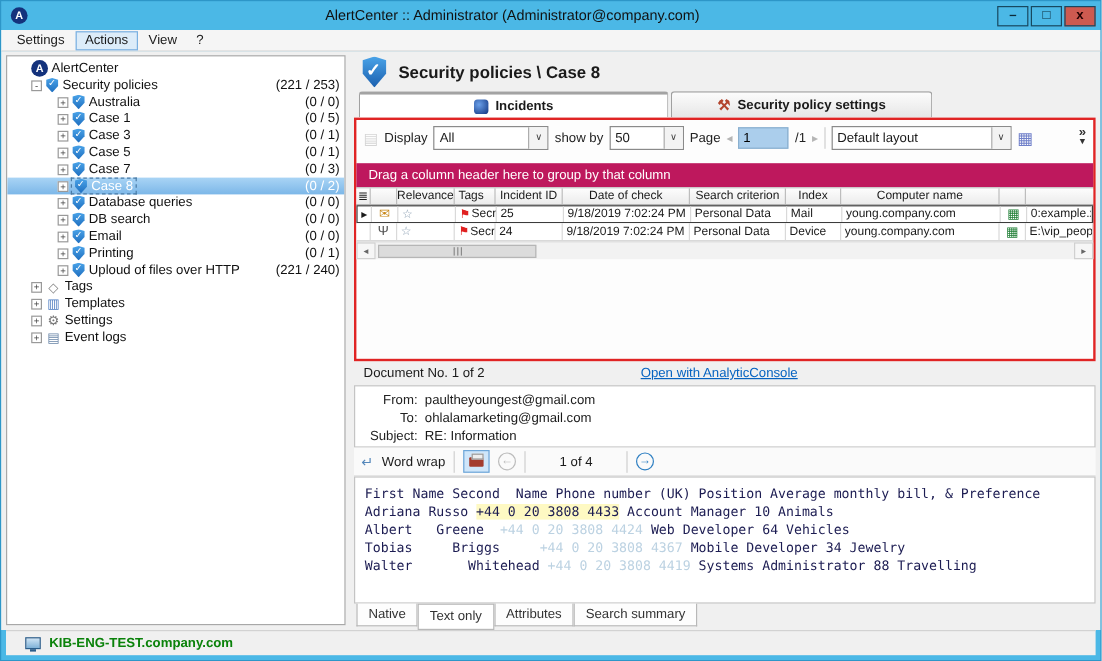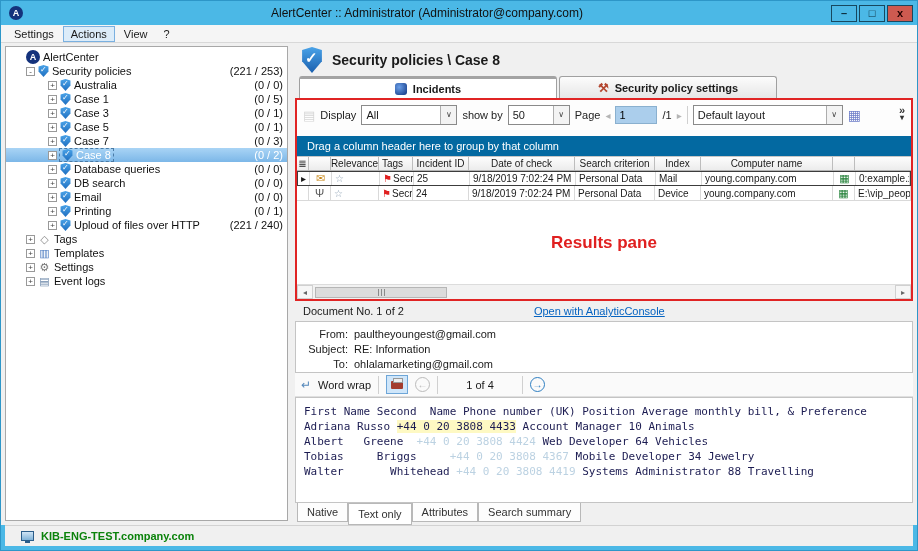--- a/index.html
+++ b/index.html
@@ -73,21 +73,21 @@
   .combo-showby { width:62px; }
   .combo-layout { width:150px; }
   .page-input { width:42px; height:18px; border:1px solid #8ab0cf; background:#abceec; padding:0 3px; font-size:11px; font-family:"Liberation Sans",sans-serif; }
   .navarrow { color:#b5b5b5; font-size:10px; }
   .dis-ic { color:#d5d5d5; font-size:13px; }
   .grid-ic { color:#6f7fc9; font-size:14px; }
   .vsep { width:1px; height:18px; background:#d0d0d0; }
   .overflow { position:absolute; right:6px; top:6px; text-align:center; color:#333; font-weight:bold; line-height:8px; }
   .overflow .car { font-size:8px; color:#333; }
 
-  .groupbar { height:20px; background:#0369a1; color:#fff; display:flex; align-items:center; padding-left:10px; margin-top:6px; flex:none; }
+  .groupbar { height:20px; background:#be185d; color:#fff; display:flex; align-items:center; padding-left:10px; margin-top:6px; flex:none; }
 
   
   .grid { flex:none; font-size:10px; }
   .grow { display:flex; height:15px; align-items:stretch; border-bottom:1px solid #d9d9d9; background:#fff; }
   .grow.head { background:linear-gradient(#fdfdfd,#ececec); border-top:1px solid #c6c6c6; border-bottom:1px solid #b4b4b4; height:15px; }
   .gc { border-right:1px solid #d9d9d9; padding:0 3px; display:flex; align-items:center; overflow:hidden; white-space:nowrap; }
   .head .gc { border-right:1px solid #bdbdbd; justify-content:center; }
   .head .gc.c-doc { justify-content:flex-end;margin-top:36px; }
   .head .gc.c-tags { justify-content:flex-start; }
   .c-ind { width:12px; flex:none; justify-content:center; padding:0; }
@@ -384,23 +384,20 @@
             <span class="gc c-crit">Personal Data</span>
             <span class="gc c-idx">Device</span>
             <span class="gc c-comp">young.company.com</span>
             <span class="gc c-file">
                 <span class="xls-ic">▦</span>
               </span>
             <span class="gc c-doc">E:\vip_people_list.xlsx</span>
           </div>
         </div>
 
-        <div class="rp-empty">
-          <span class="annotation">Results pane</span>
-        </div>
 
         <div class="hscroll">
           <span class="sc-btn">◂</span>
           <span class="sc-thumb">
               <i></i>
               <i></i>
               <i></i>
             </span>
           <span class="sc-track"></span>
           <span class="sc-btn">▸</span>
@@ -411,26 +408,26 @@
         <span>Document No. 1 of 2</span>
         <a class="doclink" href="#">Open with AnalyticConsole</a>
       </div>
 
       <div class="email-box">
         <div class="em-row">
           <span class="em-label">From:</span>
           <span class="em-val">paultheyoungest@gmail.com</span>
         </div>
         <div class="em-row">
+          <span class="em-label">To:</span>
+          <span class="em-val">ohlalamarketing@gmail.com</span>
+        </div>
+        <div class="em-row">
           <span class="em-label">Subject:</span>
           <span class="em-val">RE: Information</span>
-        </div>
-        <div class="em-row">
-          <span class="em-label">To:</span>
-          <span class="em-val">ohlalamarketing@gmail.com</span>
         </div>
       </div>
 
       <div class="viewer-toolbar">
         <span class="ww-ic">↵</span>
         <span>Word wrap</span>
         <span class="vsep"></span>
         <span class="printer-btn">
             <span class="printer-ic"></span>
           </span>

